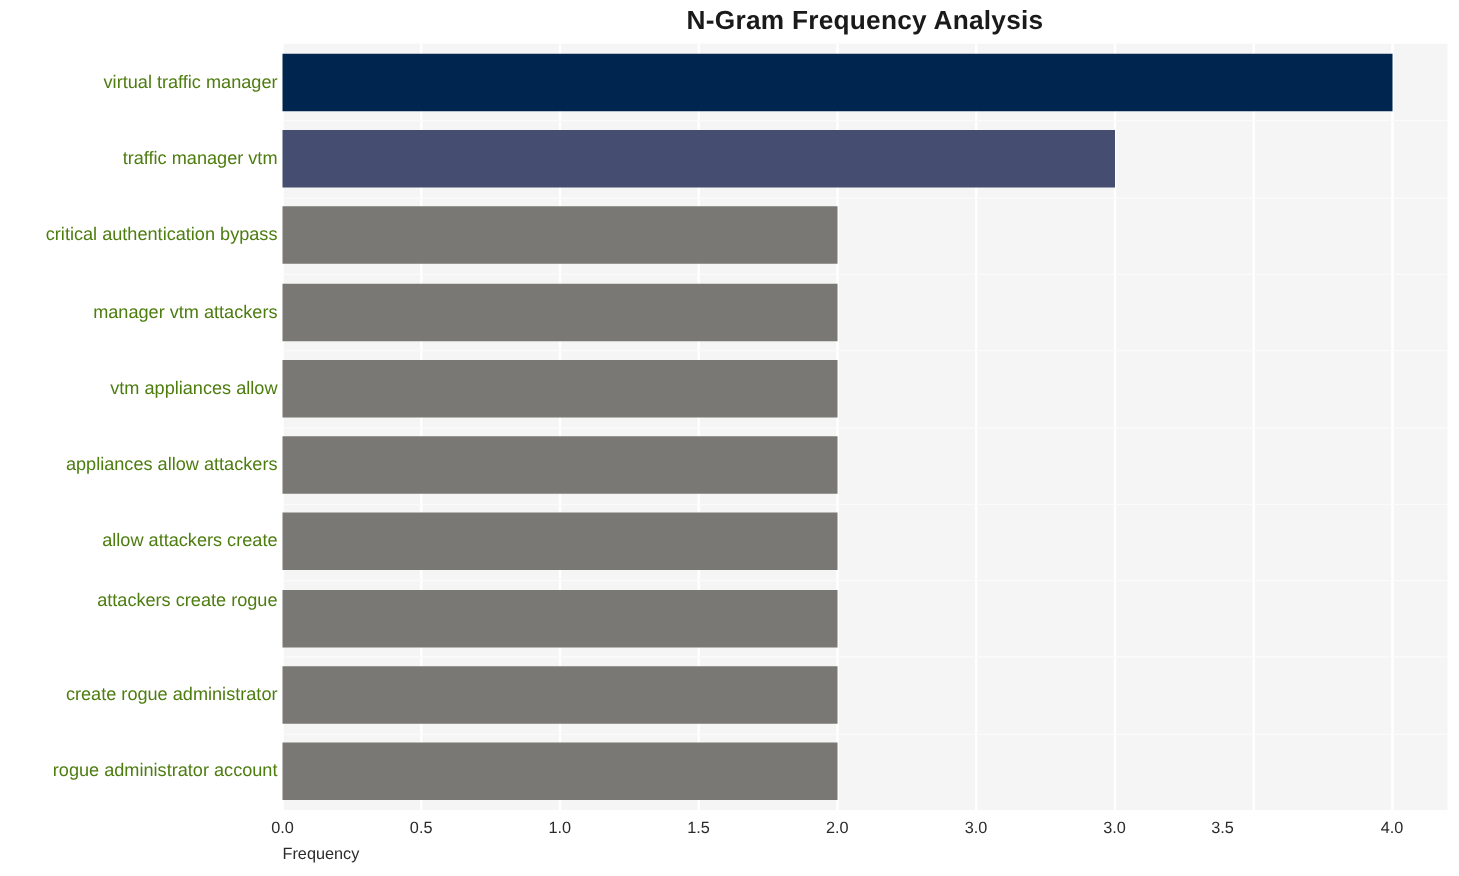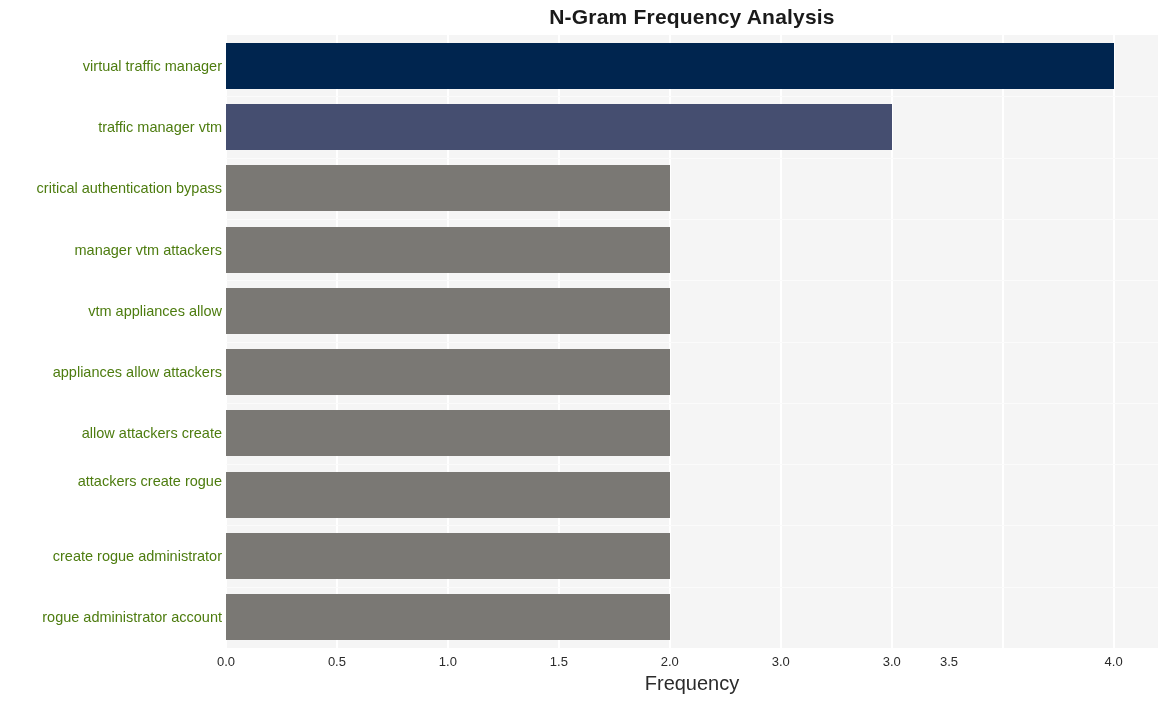--- a/index.html
+++ b/index.html
@@ -106,22 +106,21 @@
     font-size: 13px;
     color: #2b2b2b;
     line-height: 20px;
   }
 
   #x-axis-title {
     position: absolute;
     left: 226px;
     top: 673px;
     width: 932px;
-    text-align: center;
-    font-size: 20px;
+    font-size: 13px;
     color: #2b2b2b;
     line-height: 20px;
   }
 </style>
 </head>
 <body>
 
 <div id="figure">
 
   <div id="chart-title">N-Gram Frequency Analysis</div>
@@ -171,19 +170,19 @@
     </div>
 
   <div id="x-axis-labels">
       <div class="xtick" style="left: 226px;">0.0</div>
       <div class="xtick" style="left: 336.952px;">0.5</div>
       <div class="xtick" style="left: 447.905px;">1.0</div>
       <div class="xtick" style="left: 558.857px;">1.5</div>
       <div class="xtick" style="left: 669.81px; text-align: center;">2.0</div>
       <div class="xtick" style="left: 780.762px;">3.0</div>
       <div class="xtick" style="left: 891.714px;">3.0</div>
-      <div class="xtick" style="left: 949px;">3.5</div>
+      <div class="xtick" style="left: 978px;">3.5</div>
       <div class="xtick" style="left: 1113.62px;">4.0</div>
     </div>
 
   <div id="x-axis-title">Frequency</div>
 
 </div>
 
 </body></html>

